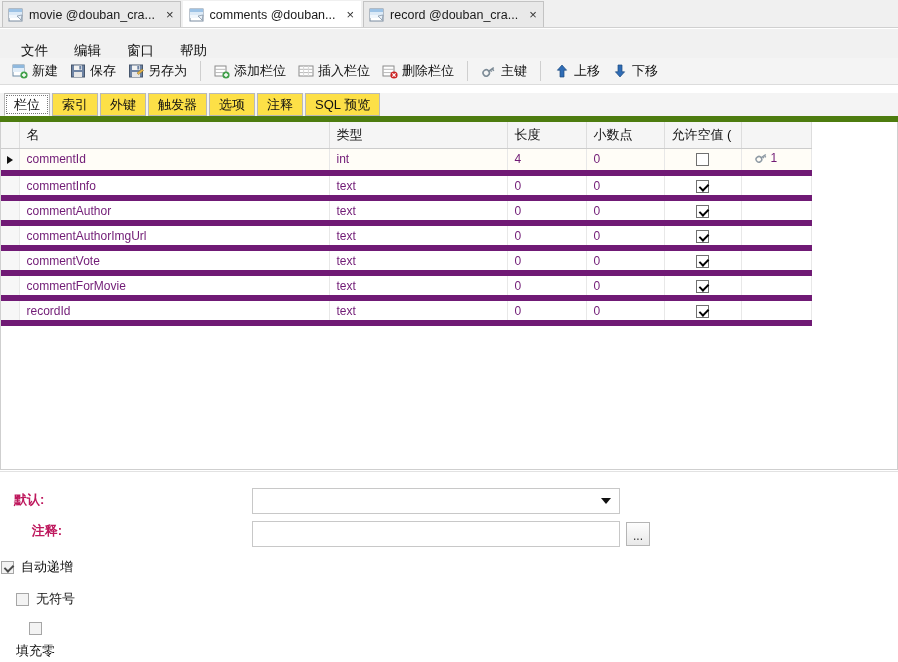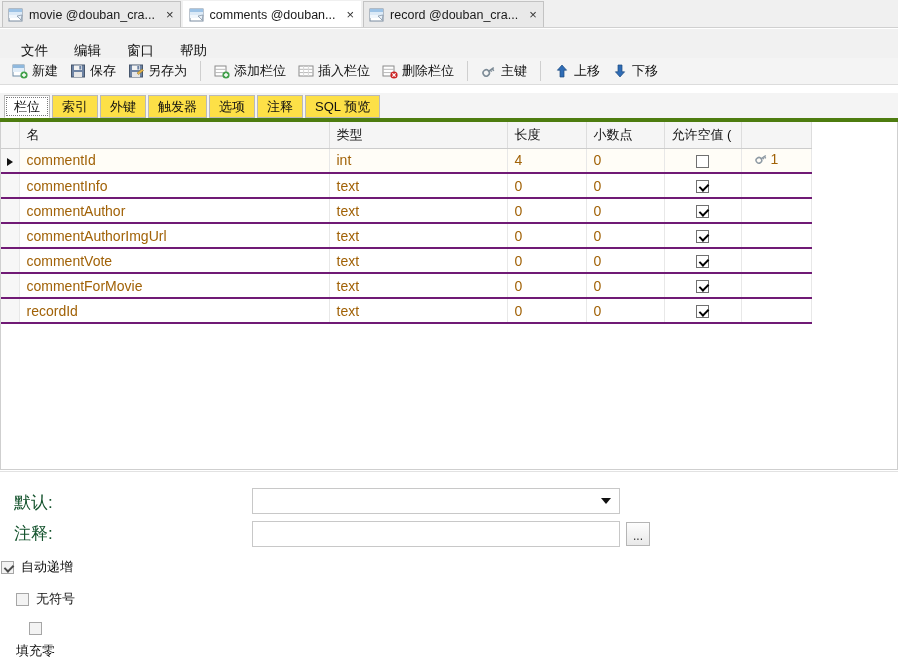--- a/index.html
+++ b/index.html
@@ -78,21 +78,21 @@
   }
   .tbsep { width: 1px; height: 20px; background: #cfcfcf; margin: 0 7px; }
   .tbicon { width: 16px; height: 16px; flex: 0 0 16px; }
 
   
   .innertabs {
     position: absolute; left: 0; top: 93px; width: 898px; height: 29px;
     background: #f4f4f4;
     display: flex; align-items: flex-end;
     padding-left: 4px;
-    border-bottom: 4px solid #4d7c0f;
+    border-bottom: 6px solid #4d7c0f;
   }
   .itab {
     height: 23px;
     padding: 0 9px;
     margin-right: 2px;
     line-height: 22px;
     font-size: 13px;
     color: #111;
     background: #fde047;
     border: 1px solid #b9b9b9;
@@ -125,24 +125,24 @@
     font-weight: normal;
     font-size: 13px;
     text-align: left;
     padding: 0 0 0 7px;
     color: #111;
     white-space: nowrap;
   }
   table.grid td {
     height: 25px;
     border-right: 1px solid #e8e8e8;
-    border-bottom: 2px solid #701a75;
-    font-size: 14px;
+    border-bottom: 6px solid #701a75;
+    font-size: 12px;
     padding: 0 0 0 7px;
-    color: #a16207;
+    color: #701a75;
     white-space: nowrap;
     vertical-align: middle;
   }
   .col-sel { width: 18px; background: #f5f5f5; padding: 0 !important;
              border-right: 1px solid #dddddd; text-align: center; }
   td.col-sel { background: #f7f7f7; }
   tr.selrow td { background: #fffdf7; }
   tr.selrow td.col-sel { background: #f7f7f7; }
   .arrowmark {
     display: inline-block; width: 0; height: 0;
@@ -165,21 +165,21 @@
   .keycell { padding-left: 12px !important; }
   .keyicon { display: inline-block; vertical-align: middle; margin-right: 2px; }
 
   
   .props {
     position: absolute; left: 0; top: 471px; width: 898px; height: 191px;
     background: #ffffff;
     border-top: 1px solid #e2e2e2;
   }
   .prow { position: absolute; display: flex; align-items: center; }
-  .plabel { font-size: 17px; color: #14532d; width: 60px; }
+  .plabel { font-size: 13px; color: #be185d; width: 60px; font-weight: bold; }
   .pinput {
     height: 26px;
     border: 1px solid #c8c8c8;
     background: #ffffff;
     display: flex; align-items: center;
     padding: 0 4px;
     font-size: 12px;
   }
   .combo { width: 368px; position: relative; }
   .caret {
@@ -448,21 +448,21 @@
   <div class="props">
 
     <div class="prow" style="left:14px; top:19px;">
       <span class="plabel">默认:</span>
     </div>
     <div class="pinput combo" style="position:absolute; left:252px; top:487px; margin-top:-471px;">
       <span></span>
       <span class="caret"></span>
     </div>
 
-    <div class="prow" style="left:14px; top:50px;">
+    <div class="prow" style="left:2px; top:50px;text-align:right;">
       <span class="plabel">注释:</span>
     </div>
     <div style="position:absolute; left:252px; top:49px; display:flex; align-items:center;">
       <div class="pinput" style="width:368px;">
         <span></span>
       </div>
       <div class="ellipsisbtn">...</div>
     </div>
 
     <div class="ckrow" style="left:1px; top:86px;">

